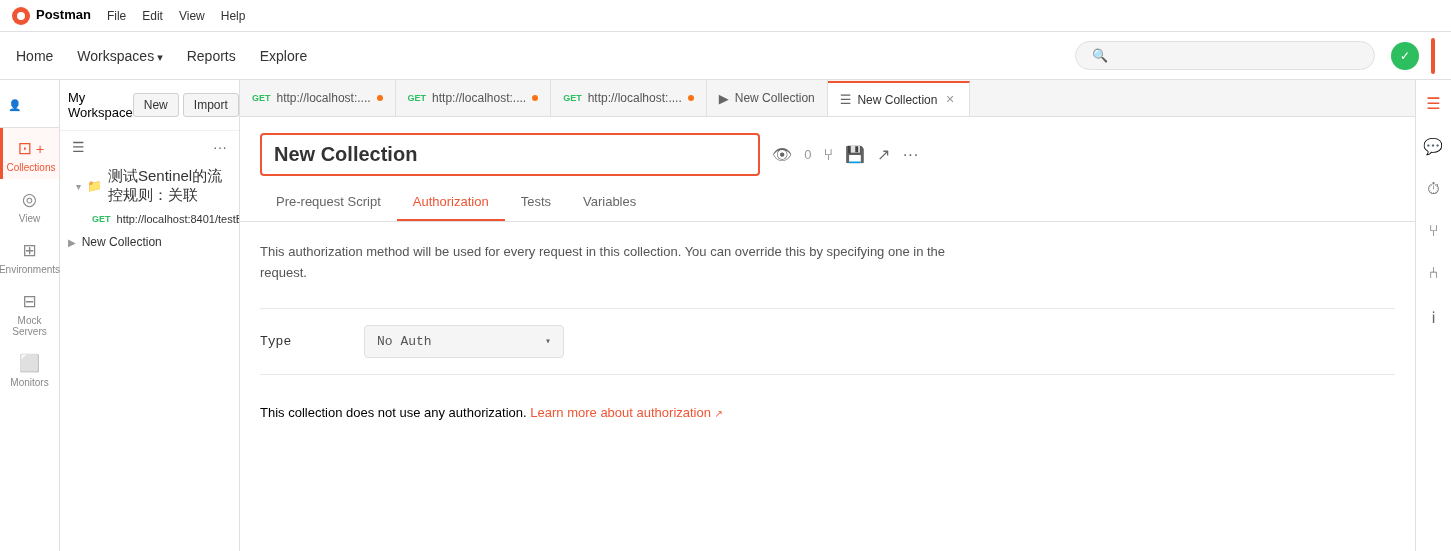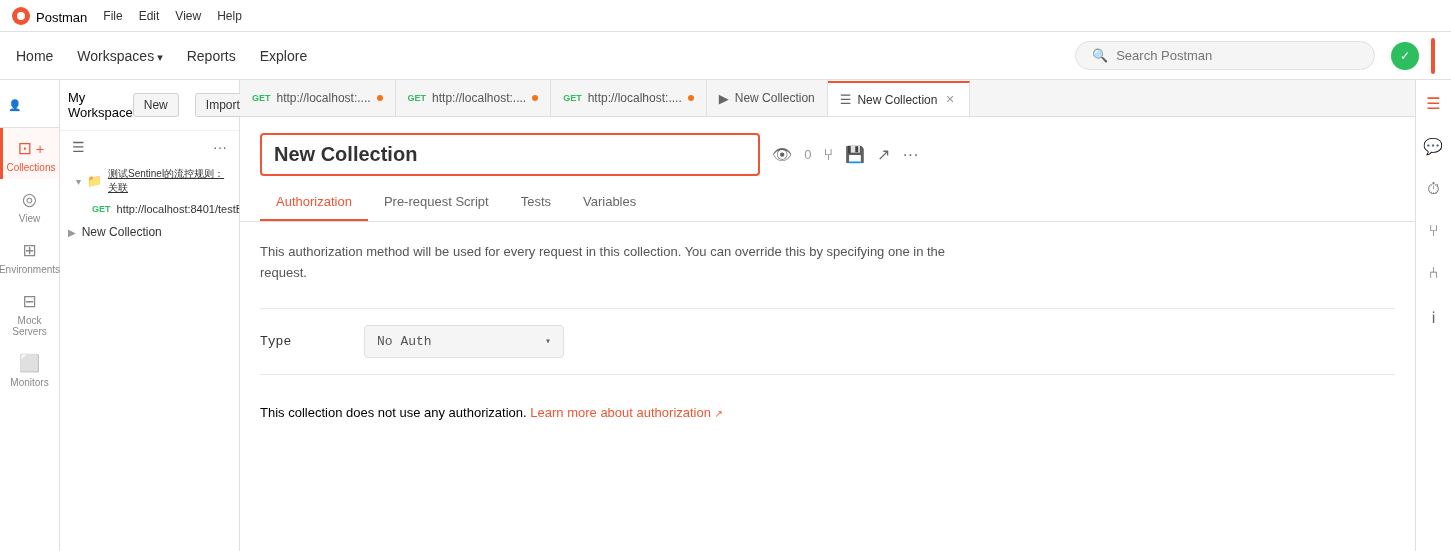--- a/index.html
+++ b/index.html
@@ -3,21 +3,21 @@
   <meta charset="utf-8">
   <style>
     * { box-sizing: border-box; margin: 0; padding: 0; }
     body { font-family: -apple-system, BlinkMacSystemFont, 'Segoe UI', sans-serif; font-size: 13px; background: #fff; overflow: hidden; }
 
     
     .title-bar {
       display: flex; align-items: center; height: 32px; background: #fff;
       border-bottom: 1px solid #e0e0e0; padding: 0 12px; gap: 16px;
     }
-    .app-logo { display: flex; align-items: flex-end; gap: 6px; font-weight: 400; font-size: 13px; }
+    .app-logo { display: flex; align-items: flex-start; gap: 6px; font-weight: 700; font-size: 13px; }
     .logo-icon { width: 18px; height: 18px; background: #ef5533; border-radius: 50%; display: flex; align-items: center; justify-content: center; }
     .logo-icon::after { content: ''; display: block; width: 8px; height: 8px; background: white; border-radius: 50%; }
     .menu-items { display: flex; gap: 16px; }
     .menu-item { font-size: 12px; color: #333; cursor: pointer; }
 
     
     .nav-bar {
       display: flex; align-items: center; height: 48px; background: #fff;
       border-bottom: 1px solid #e0e0e0; padding: 0 16px; gap: 0;
     }
@@ -130,21 +130,20 @@
 
 <div class="nav-bar">
   <div class="nav-left">
     <span class="nav-link">Home</span>
     <span class="nav-link with-arrow">Workspaces</span>
     <span class="nav-link">Reports</span>
     <span class="nav-link">Explore</span>
   </div>
   <div class="search-bar">
     <span class="search-icon">🔍</span>
-    <input class="search-input" type="text" placeholder="Search Postman" style="">
   </div>
   <div class="nav-right">
     <div class="sync-btn">✓</div>
     <div style="width:4px; height:36px; background:#ef5533; border-radius:2px;"></div>
   </div>
 </div>
 
 <div class="main">
 
   <div class="left-area">
@@ -180,39 +179,39 @@
       <div class="icon-nav-item">
         <span class="sym">⬜</span>
         <span>Monitors</span>
       </div>
     </div>
 
     <div style="width:180px;border-right:1px solid #e0e0e0;display:flex;flex-direction:column;background:#fff;">
 
       <div style="display:flex;align-items:center;justify-content:space-between;padding:10px 8px;border-bottom:1px solid #f0f0f0;">
         <span style="font-size:13px;font-weight:500;">My Workspace</span>
-        <div style="display:flex;gap:16px;">
+        <div style="display:flex;gap:4px;">
           <button class="btn-new">New</button>
           <button class="btn-import">Import</button>
         </div>
       </div>
 
       <div class="sidebar-top-bar">
         <div class="sidebar-top-bar-left">
           <button class="icon-btn">☰</button>
         </div>
         <button class="icon-btn">···</button>
       </div>
 
       <div class="sidebar-list-area">
 
         <div class="collection-folder">
           <span style="font-size:10px;color:#999;">▾</span>
           <span style="font-size:12px;">📁</span>
-          <span style="font-size:10px;text-decoration:underline;">测试Sentinel的流控规则：关联</span>
+          <span style="font-size:15px;">测试Sentinel的流控规则：关联</span>
         </div>
 
         <div class="request-item">
           <span class="get-badge">GET</span>
           <span>http://localhost:8401/testB</span>
         </div>
 
         <div class="collection-item" style="padding-left:8px;">
           <span style="font-size:10px;color:#999;">▶</span>
           <span>New Collection</span>
@@ -263,22 +262,22 @@
           <span class="toolbar-icon">👁</span>
           <span class="toolbar-count">0</span>
           <span class="toolbar-icon">⑂</span>
           <span class="toolbar-icon">💾</span>
           <span class="toolbar-icon">↗</span>
           <span class="toolbar-icon">···</span>
         </div>
       </div>
 
       <div class="collection-tabs">
+        <span class="collection-tab">Pre-request Script</span>
         <span class="collection-tab active">Authorization</span>
-        <span class="collection-tab">Pre-request Script</span>
         <span class="collection-tab">Tests</span>
         <span class="collection-tab">Variables</span>
       </div>
 
       <div class="collection-body">
         <p class="auth-description">
           <span>This authorization method will be used for every request in this collection. You can override this by specifying one in the request.</span>
         </p>
 
         <hr class="divider">

